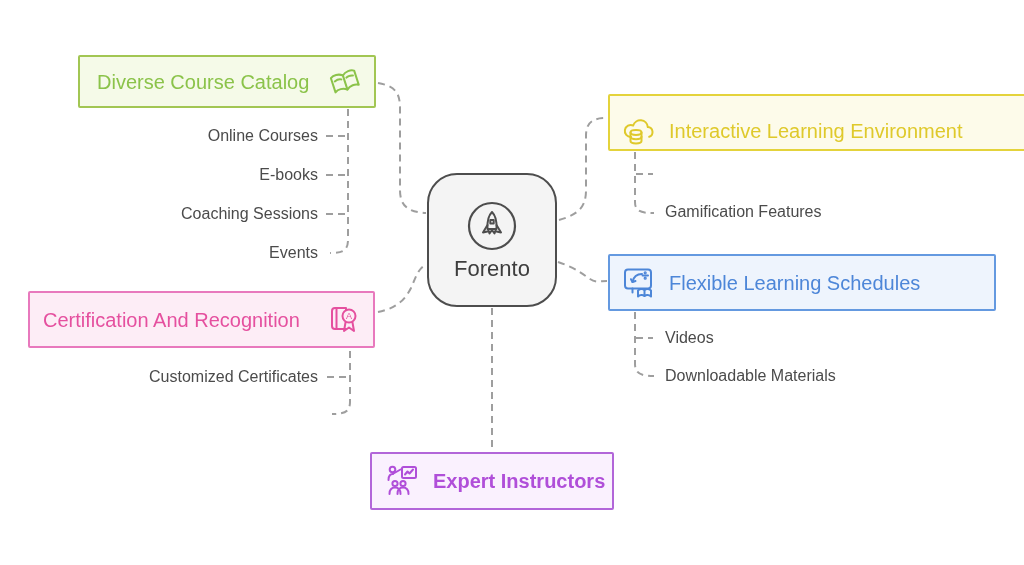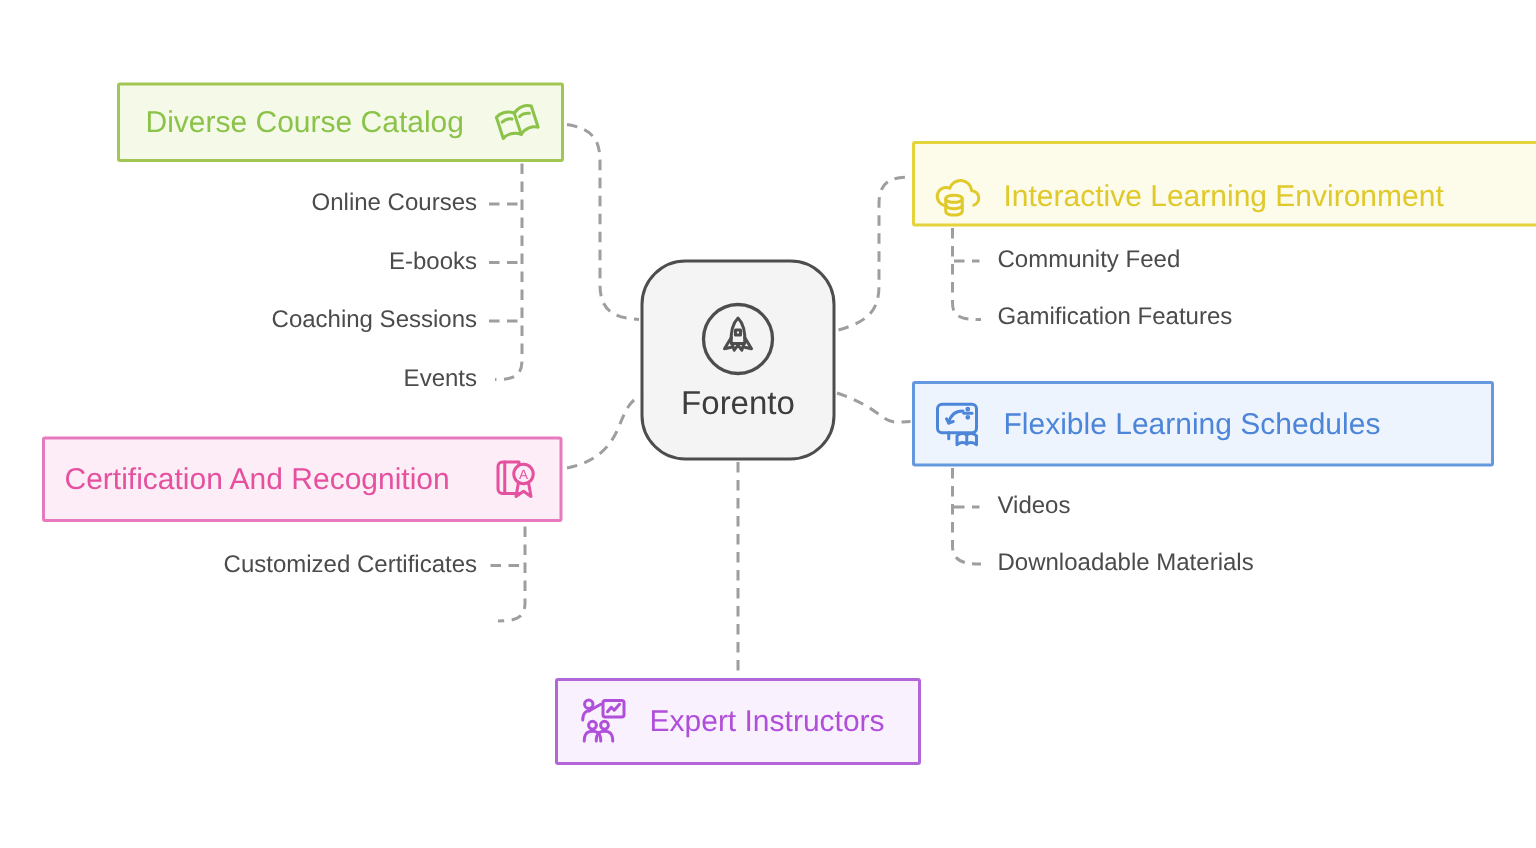--- a/index.html
+++ b/index.html
@@ -16,21 +16,21 @@
   .icon{flex:0 0 auto;display:block;}
   
   .green {left:78px; top:55px; width:298px;height:53px;border-color:#a2c653;background:#f5fae8;justify-content:space-between;padding:0 12px 0 17px;}
   .green .lbl{color:#8bc34a;}
   .pink  {left:28px; top:291px;width:347px;height:57px;border-color:#e879bd;background:#fdedf6;justify-content:space-between;padding:0 12px 0 13px;}
   .pink .lbl{color:#e5509f;}
   .yellow{left:608px;top:94px; width:426px;height:57px;border-color:#e4d33b;background:#fdfbea;gap:12px;padding:16px 12px 0 11px;}
   .yellow .lbl{color:#dfc92b;}
   .blue  {left:608px;top:254px;width:388px;height:57px;border-color:#6499e0;background:#eef4fd;gap:12px;padding:0 12px 0 11px;}
   .blue .lbl{color:#4d86d8;}
-  .purple{left:370px;top:452px;width:244px;height:58px;border-color:#b266d9;background:#faf1fe;gap:12px;padding:0 12px 0 11px;}
+  .purple{left:370px;top:452px;width:244px;height:58px;border-color:#b266d9;background:#faf1fe;gap:12px;padding:0 12px 0 11px;font-weight:bold;}
   .purple .lbl{color:#b04fd9;}
   
   .center{
     left:427px;top:173px;width:130px;height:134px;border-radius:30px;
     border-color:#4d4d4d;background:#f4f4f4;flex-direction:column;
     justify-content:center;gap:6px;
   }
   .center .lbl{font-size:22px;color:#3d3d3d;}
   
   .child{
@@ -152,19 +152,18 @@
     <span class="lbl">Expert Instructors</span>
   </div>
 
   <span class="child r c-oc">Online Courses</span>
   <span class="child r c-eb">E-books</span>
   <span class="child r c-cs">Coaching Sessions</span>
   <span class="child r c-ev">Events</span>
 
   <span class="child r c-cc">Customized Certificates</span>
 
-  <span class="child c-cf">Community Feed</span>
   <span class="child c-gf">Gamification Features</span>
 
   <span class="child c-vd">Videos</span>
   <span class="child c-dm">Downloadable Materials</span>
 
 </div>
 
 </body></html>

